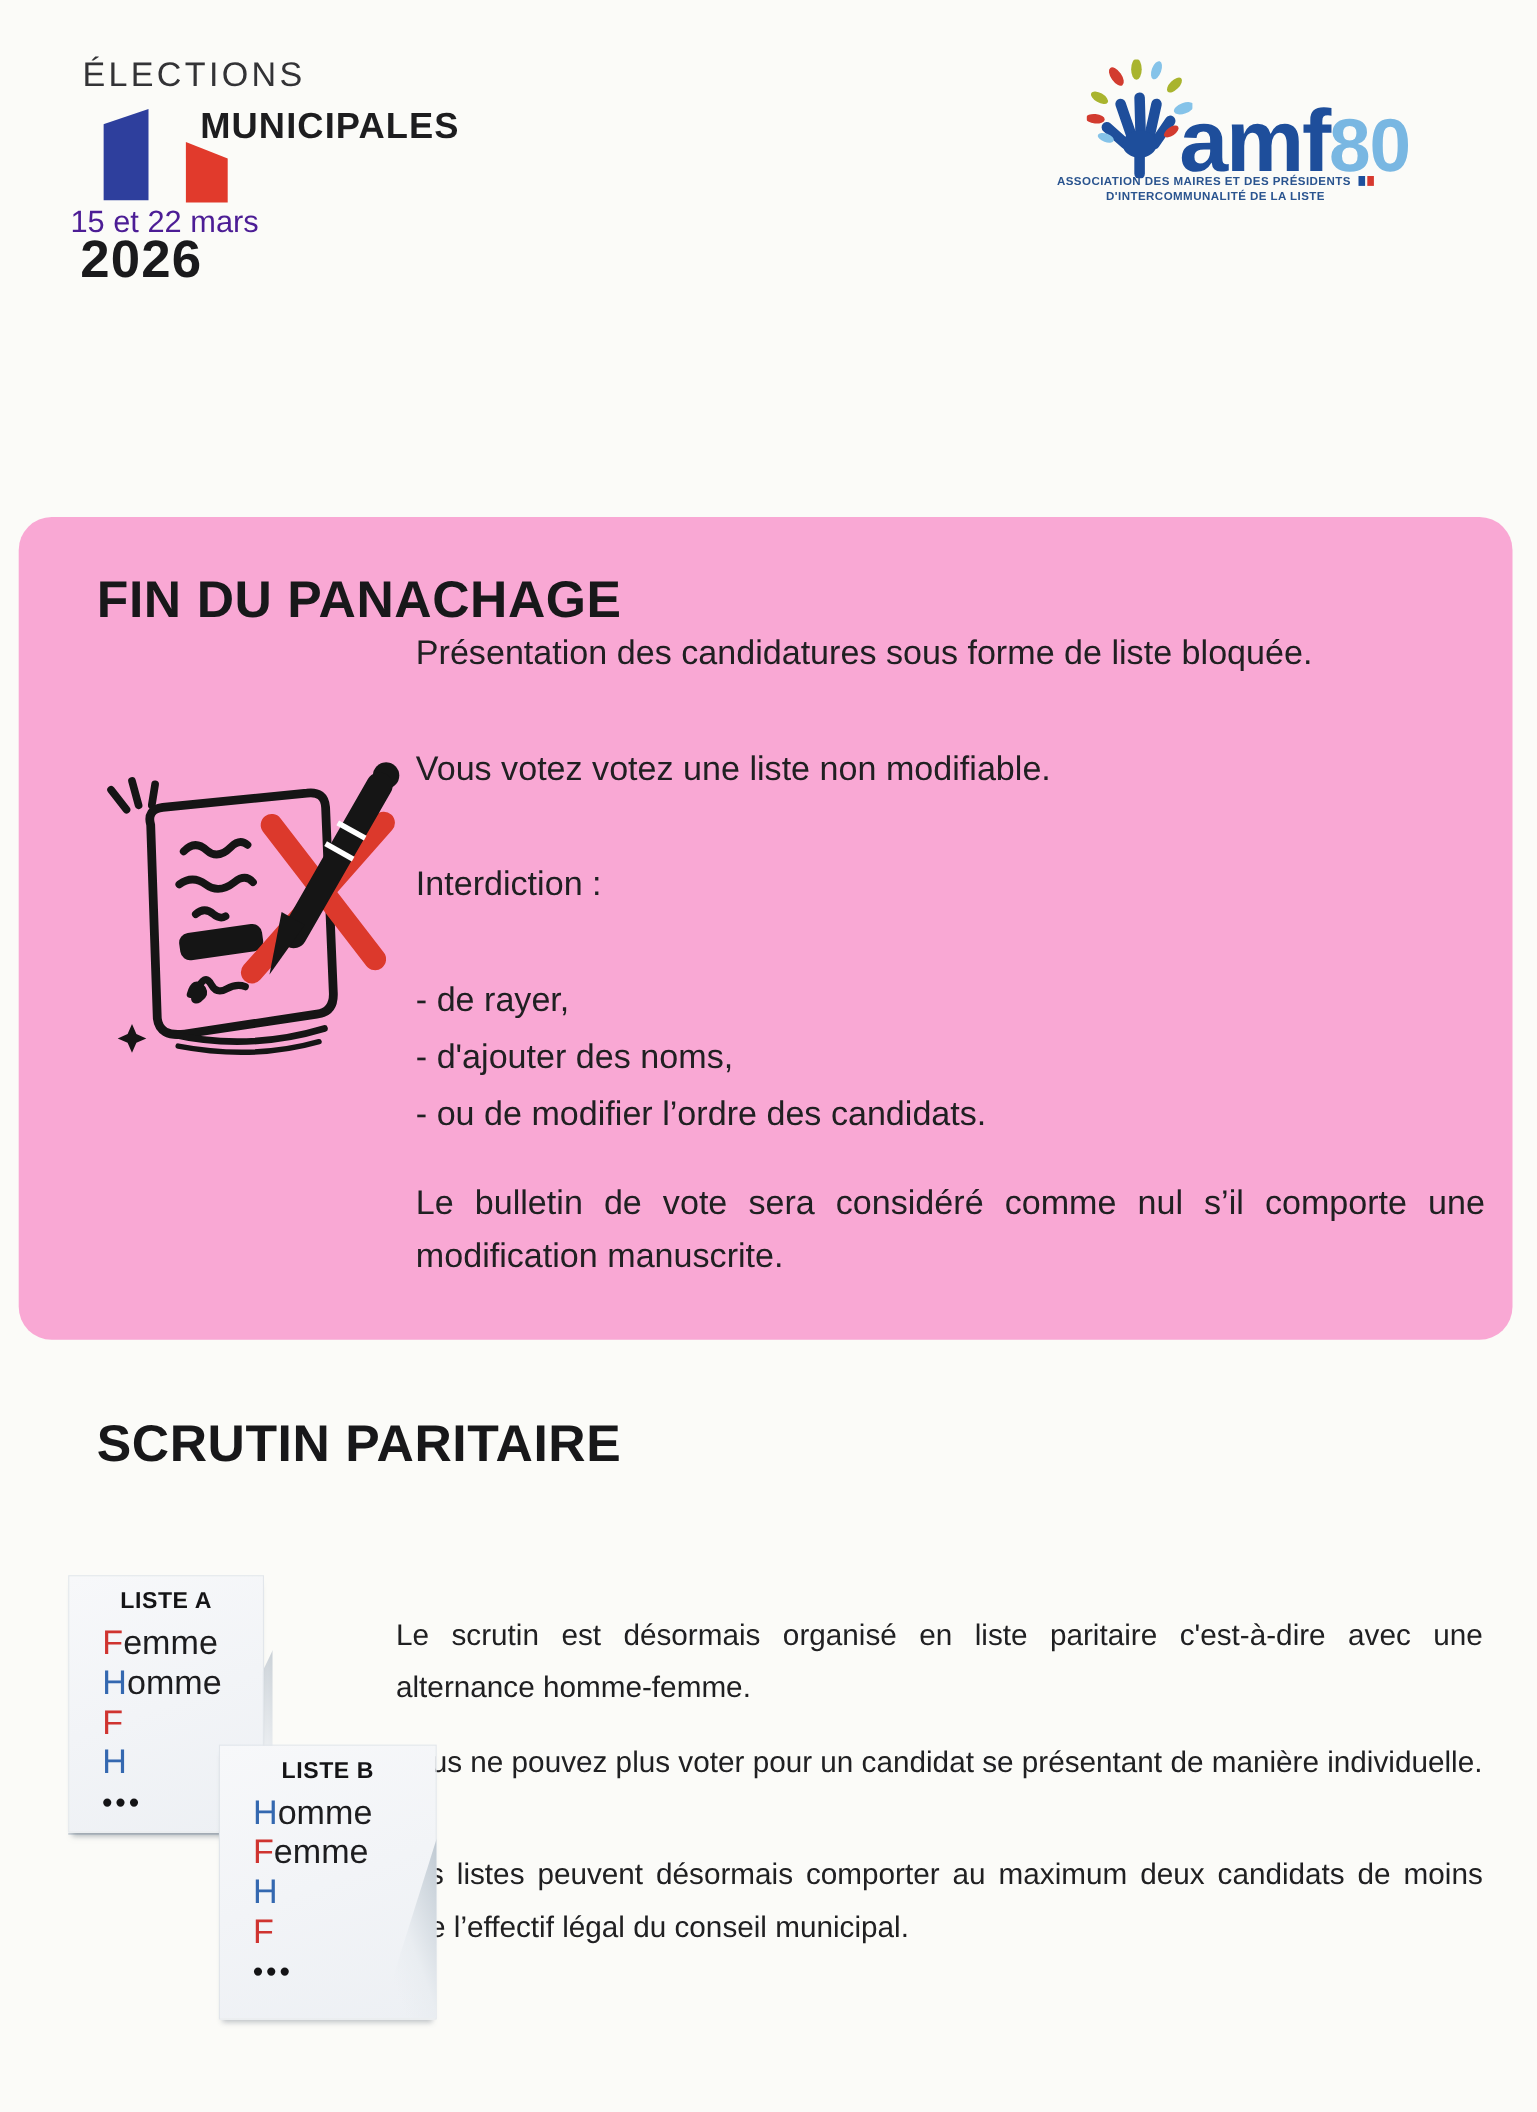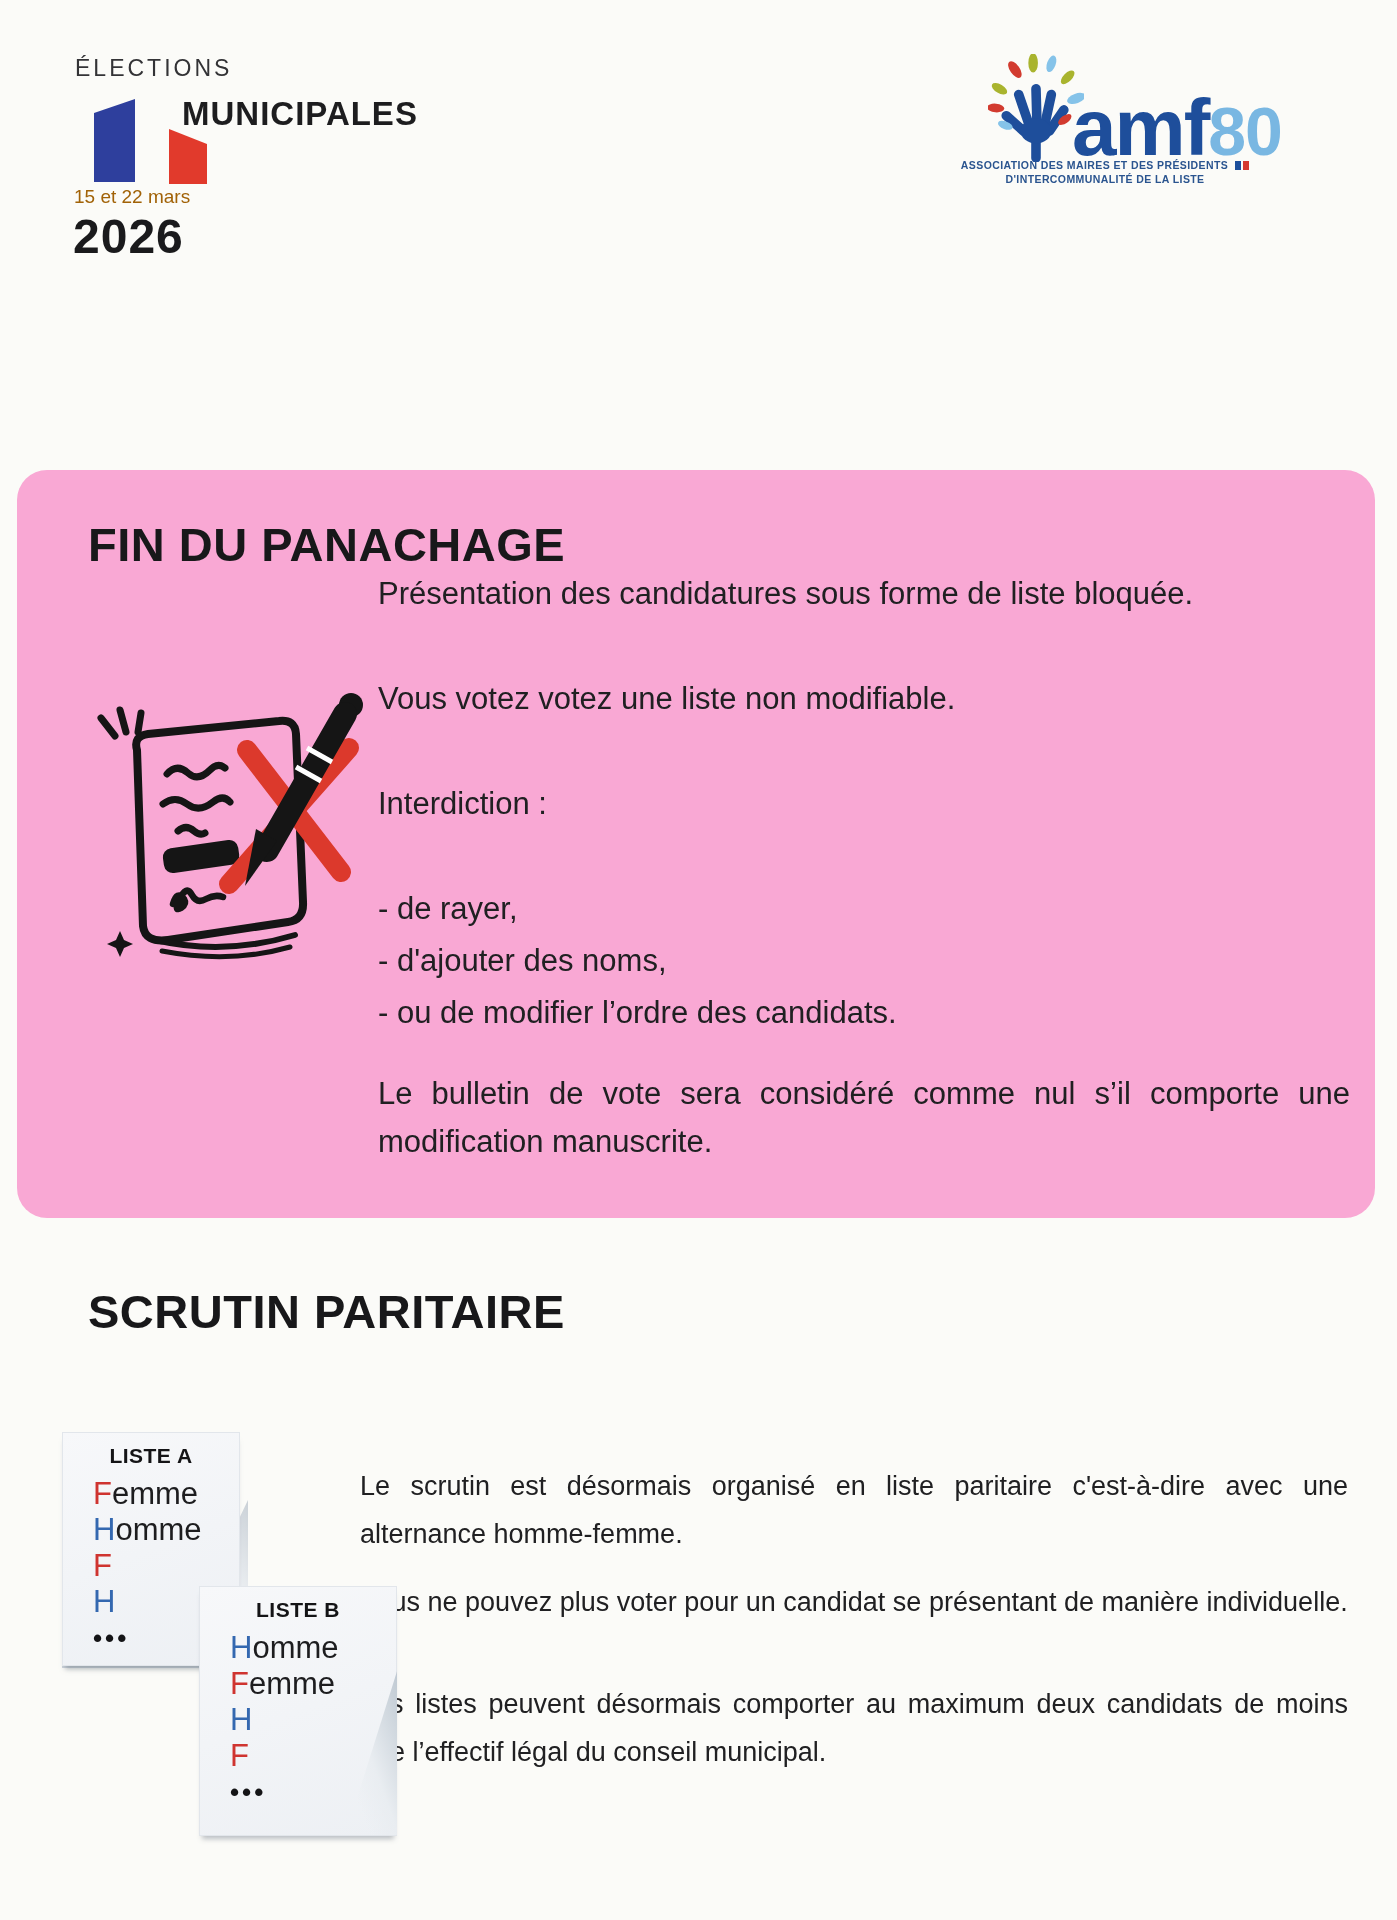--- a/index.html
+++ b/index.html
@@ -3,26 +3,26 @@
 <meta charset="utf-8">
 <style>
   html,body{margin:0;padding:0;background:#e8e8e8;}
   .page{
     position:relative;width:1397px;height:1920px;margin:0 auto;
     background:#fbfbf8;overflow:hidden;
     font-family:"Liberation Sans","DejaVu Sans",sans-serif;
     color:#202022;
   }
   
-  .elections-word{position:absolute;left:75px;top:50px;font-size:23px;line-height:36px;
+  .elections-word{position:absolute;left:75px;top:50px;font-size:31px;line-height:36px;
     letter-spacing:3px;color:#333336;font-weight:500;}
   .flag-svg{position:absolute;left:94px;top:98px;}
   .municipales-word{position:absolute;left:182px;top:96px;font-size:33px;line-height:36px;
     font-weight:700;color:#1d1d1f;letter-spacing:1px;}
-  .dates-line{position:absolute;left:74px;top:186px;font-size:19px;color:#a16207;}
+  .dates-line{position:absolute;left:64px;top:186px;font-size:28px;color:#4c1d95;}
   .year-line{position:absolute;left:73px;top:210px;font-size:48px;line-height:54px;
     font-weight:700;color:#1a1a1c;letter-spacing:1px;}
 
   .amf-hand{position:absolute;left:988px;top:54px;}
   .amf-word{position:absolute;left:1072px;top:88px;line-height:80px;white-space:nowrap;}
   .amf-acronym{font-size:80px;font-weight:700;color:#1e4e9b;letter-spacing:-2px;}
   .amf-dept{font-size:68px;font-weight:700;color:#79b7e2;letter-spacing:-1px;}
   .amf-subtitle{position:absolute;left:950px;top:158px;width:310px;text-align:center;
     font-size:10.5px;line-height:14px;font-weight:700;color:#2a548f;letter-spacing:.4px;}
   .mini-flag{display:inline-block;margin-left:5px;}

